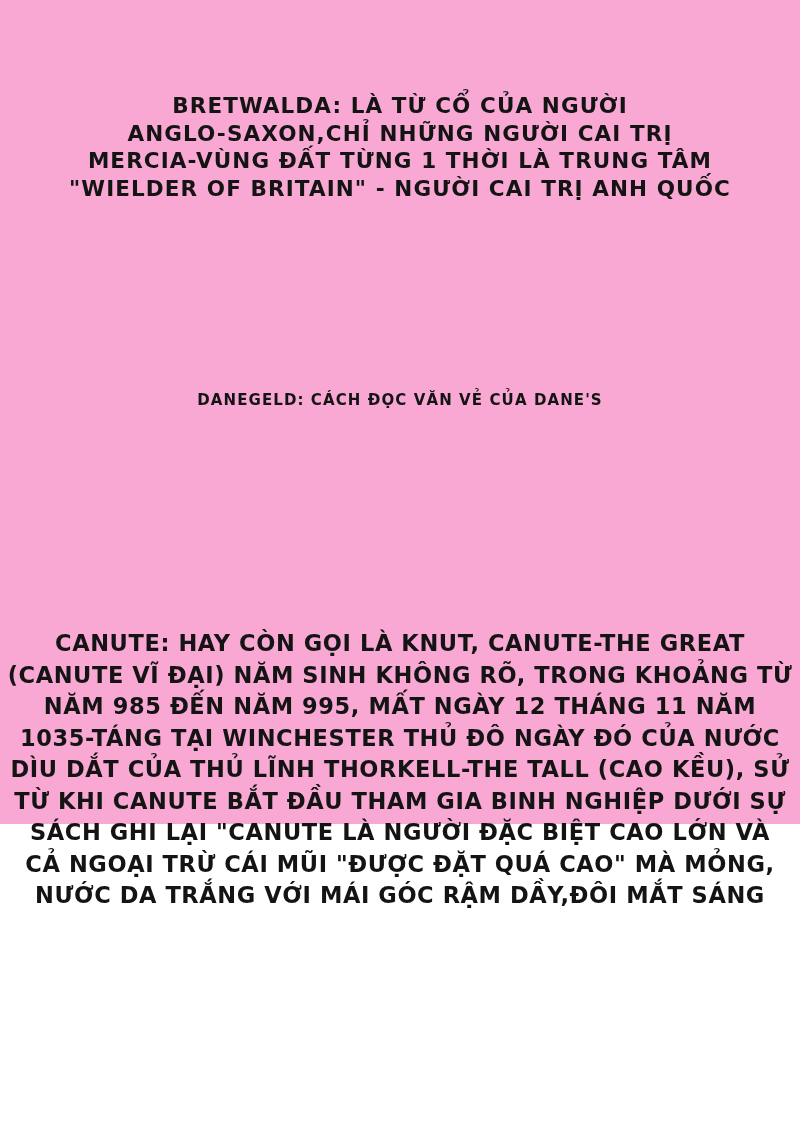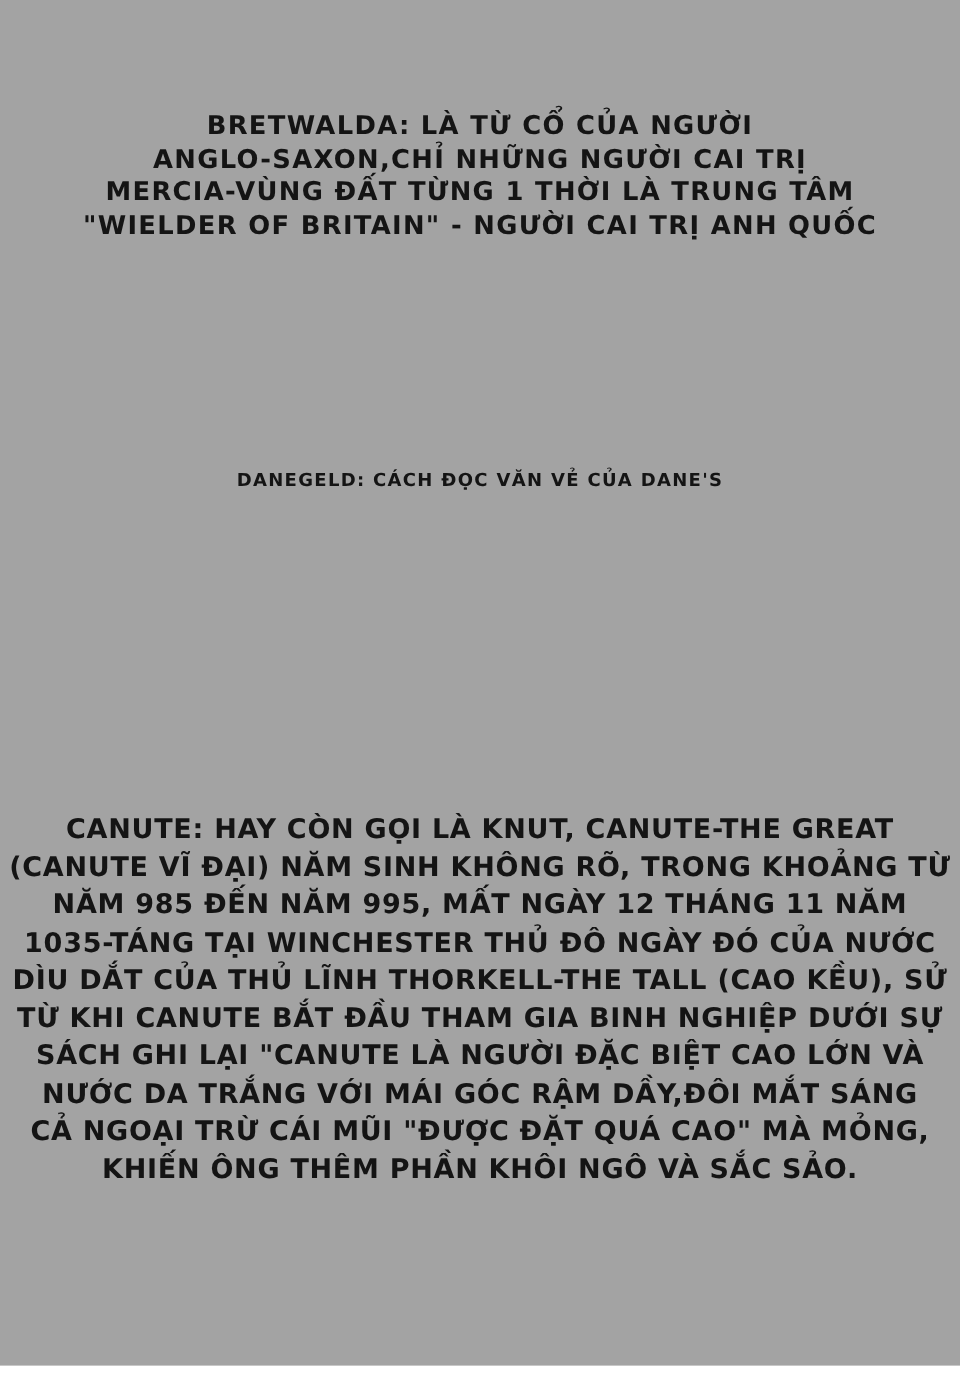--- a/index.html
+++ b/index.html
@@ -11,22 +11,22 @@
     width: 800px;
     height: 1146px;
     font-family: "DejaVu Sans", sans-serif;
     color: #1a1a1a;
     position: relative;
     overflow: hidden;
   }
   .page {
     position: relative;
     width: 800px;
-    height: 1138px;
-    background: #a3a3a3;
+    height: 824px;
+    background: #f9a8d4;
     box-sizing: border-box;
   }
   .block {
     position: absolute;
     left: 0;
     width: 800px;
     text-align: center;
     font-weight: 700;
     letter-spacing: 0.5px;
     text-transform: uppercase;
@@ -52,21 +52,20 @@
     line-height: 28px;
     letter-spacing: 1.1px;
   }
 
   
   #block-canute {
     top: 628px;
     font-size: 22.5px;
     line-height: 31.5px;
     letter-spacing: 0.6px;
-    margin-top: 48px;
   }
 </style>
 </head>
 <body>
 
 <div class="page">
 
   <div class="block" id="block-bretwalda">
     <span class="line">BRETWALDA: LÀ TỪ CỔ CỦA NGƯỜI</span>
     <span class="line">ANGLO-SAXON,CHỈ NHỮNG NGƯỜI CAI TRỊ</span>
@@ -79,18 +78,17 @@
   </div>
 
   <div class="block" id="block-canute">
     <span class="line">CANUTE: HAY CÒN GỌI LÀ KNUT, CANUTE-THE GREAT</span>
     <span class="line">(CANUTE VĨ ĐẠI) NĂM SINH KHÔNG RÕ, TRONG KHOẢNG TỪ</span>
     <span class="line">NĂM 985 ĐẾN NĂM 995, MẤT NGÀY 12 THÁNG 11 NĂM</span>
     <span class="line">1035-TÁNG TẠI WINCHESTER THỦ ĐÔ NGÀY ĐÓ CỦA NƯỚC</span>
     <span class="line">DÌU DẮT CỦA THỦ LĨNH THORKELL-THE TALL (CAO KỀU), SỬ</span>
     <span class="line">TỪ KHI CANUTE BẮT ĐẦU THAM GIA BINH NGHIỆP DƯỚI SỰ</span>
     <span class="line">SÁCH GHI LẠI "CANUTE LÀ NGƯỜI ĐẶC BIỆT CAO LỚN VÀ</span>
+    <span class="line">CẢ NGOẠI TRỪ CÁI MŨI "ĐƯỢC ĐẶT QUÁ CAO" MÀ MỎNG,</span>
     <span class="line">NƯỚC DA TRẮNG VỚI MÁI GÓC RẬM DẦY,ĐÔI MẮT SÁNG</span>
-    <span class="line">CẢ NGOẠI TRỪ CÁI MŨI "ĐƯỢC ĐẶT QUÁ CAO" MÀ MỎNG,</span>
-    <span class="line">KHIẾN ÔNG THÊM PHẦN KHÔI NGÔ VÀ SẮC SẢO.</span>
   </div>
 
 </div>
 
 </body></html>

